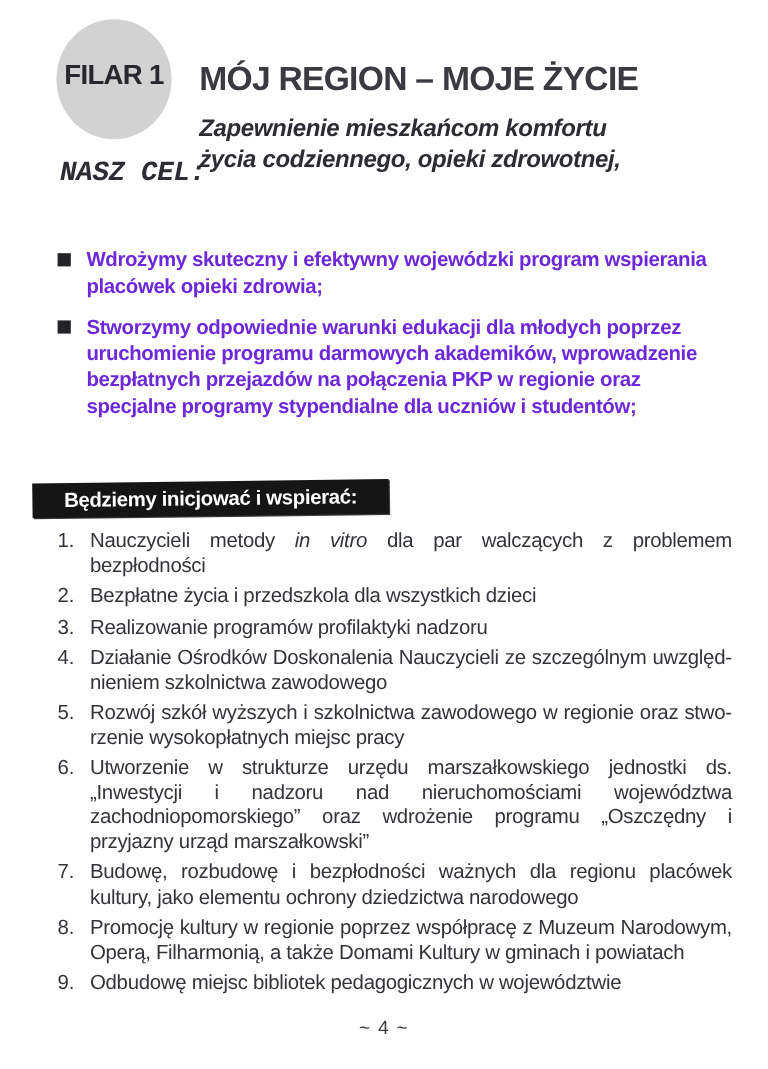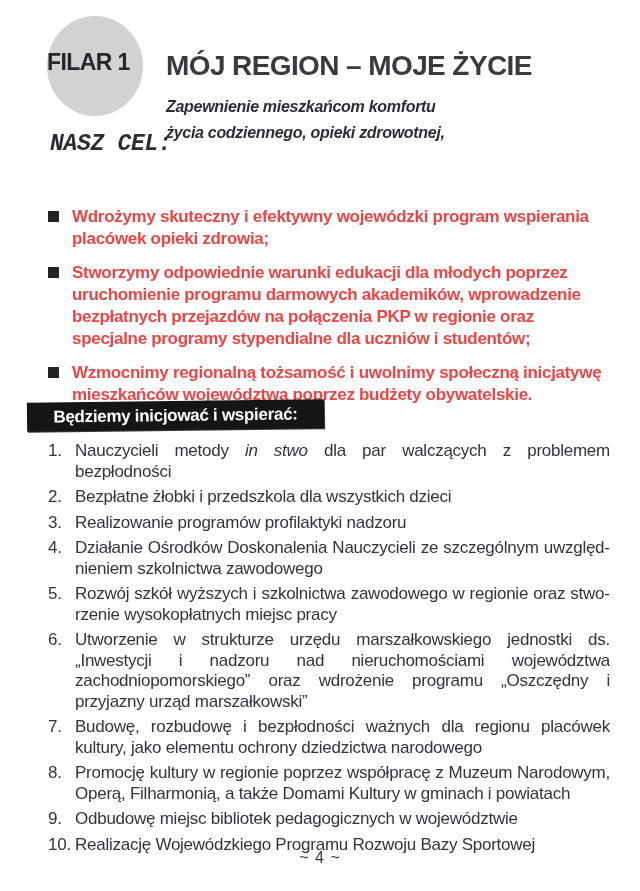--- a/index.html
+++ b/index.html
@@ -12,48 +12,48 @@
   *{margin:0;padding:0;box-sizing:border-box;}
   html,body{background:#ffffff;}
   body{
     width:640px;height:891px;position:relative;overflow:hidden;
     font-family:"Liberation Sans","DejaVu Sans",sans-serif;
     color:var(--text);
   }
   .badge{
     position:absolute;left:47px;top:16px;width:96px;height:100px;
     border-radius:50%;background:var(--badge-bg);
-    display:flex;align-items:center;
+    display:flex;align-items:center;justify-content:center;
   }
   .badge-label{
     font-weight:bold;font-size:23px;letter-spacing:-0.6px;
     color:#27272e;margin-top:-7px;
   }
   .page-title{
     position:absolute;left:166px;top:50px;
     font-size:28px;font-weight:700;letter-spacing:-0.6px;
     color:var(--heading);white-space:nowrap;
   }
   .goal-label{
     position:absolute;left:50px;top:131px;
     font-size:23px;font-weight:bold;font-style:italic;
     letter-spacing:-0.3px;color:#2c2c33;white-space:nowrap;font-family:Liberation Mono, monospace;
   }
   .goal{
     position:absolute;left:166px;top:94px;
-    font-size:16px;font-weight:bold;font-style:italic;
+    font-size:20px;font-weight:bold;font-style:italic;
     line-height:26px;letter-spacing:-0.3px;color:#2c2c33;
   }
   .commitments{
     position:absolute;left:48px;top:206px;width:564px;list-style:none;
   }
   .commitments li{
     display:flex;gap:13px;margin-bottom:12px;
     font-weight:bold;font-size:17px;line-height:22px;letter-spacing:-0.3px;
-    color:#ef4444;
+    color:#6d28d9;
   }
   .square-marker{
     flex:0 0 11px;width:11px;height:11px;background:#242428;margin-top:5px;
   }
   .section-bar{
     position:absolute;left:27px;top:401px;width:297px;height:29px;
     background:var(--bar-bg);color:var(--bar-text);
     display:flex;align-items:center;justify-content:center;
     font-weight:bold;font-size:17px;letter-spacing:-0.3px;
     transform:rotate(-0.7deg);
@@ -97,39 +97,35 @@
   <li>
     <span class="square-marker"></span>
     <span>Wdrożymy skuteczny i efektywny wojewódzki program wspierania placówek opieki zdrowia;</span>
   </li>
 
   <li>
     <span class="square-marker"></span>
     <span>Stworzymy odpowiednie warunki edukacji dla młodych poprzez uruchomienie programu darmowych akademików, wprowadzenie bezpłatnych przejazdów na połączenia PKP w regionie oraz specjalne programy stypendialne dla uczniów i studentów;</span>
   </li>
 
-  <li>
-    <span class="square-marker"></span>
-    <span>Wzmocnimy regionalną tożsamość i uwolnimy społeczną inicjatywę mieszkańców województwa poprzez budżety obywatelskie.</span>
-  </li>
 </ul>
 
 <div class="section-bar">
   <span>Będziemy inicjować i wspierać:</span>
 </div>
 
 <ol class="initiatives">
   <li>
     <span class="initiative-number">1.</span>
-    <span class="initiative-text"><span>Nauczycieli metody </span><em>in stwo</em><span> dla par walczących z&nbsp;problemem bezpłodności</span></span>
+    <span class="initiative-text"><span>Nauczycieli metody </span><em>in vitro</em><span> dla par walczących z&nbsp;problemem bezpłodności</span></span>
   </li>
 
   <li>
     <span class="initiative-number">2.</span>
-    <span class="initiative-text"><span>Bezpłatne żłobki i przedszkola dla wszystkich dzieci</span></span>
+    <span class="initiative-text"><span>Bezpłatne życia i przedszkola dla wszystkich dzieci</span></span>
   </li>
 
   <li>
     <span class="initiative-number">3.</span>
     <span class="initiative-text"><span>Realizowanie programów profilaktyki nadzoru</span></span>
   </li>
 
   <li>
     <span class="initiative-number">4.</span>
     <span class="initiative-text"><span>Działanie Ośrodków Doskonalenia Nauczycieli ze szczególnym uwzględ­nieniem szkolnictwa zawodowego</span></span>
@@ -153,19 +149,15 @@
   <li>
     <span class="initiative-number">8.</span>
     <span class="initiative-text"><span>Promocję kultury w regionie poprzez współpracę z Muzeum Narodowym, Operą, Filharmonią, a także Domami Kultury w gminach i powiatach</span></span>
   </li>
 
   <li>
     <span class="initiative-number">9.</span>
     <span class="initiative-text"><span>Odbudowę miejsc bibliotek pedagogicznych w województwie</span></span>
   </li>
 
-  <li>
-    <span class="initiative-number">10.</span>
-    <span class="initiative-text"><span>Realizację Wojewódzkiego Programu Rozwoju Bazy Sportowej</span></span>
-  </li>
 </ol>
 
 <div class="page-footer">~ 4 ~</div>
 
 </body></html>

